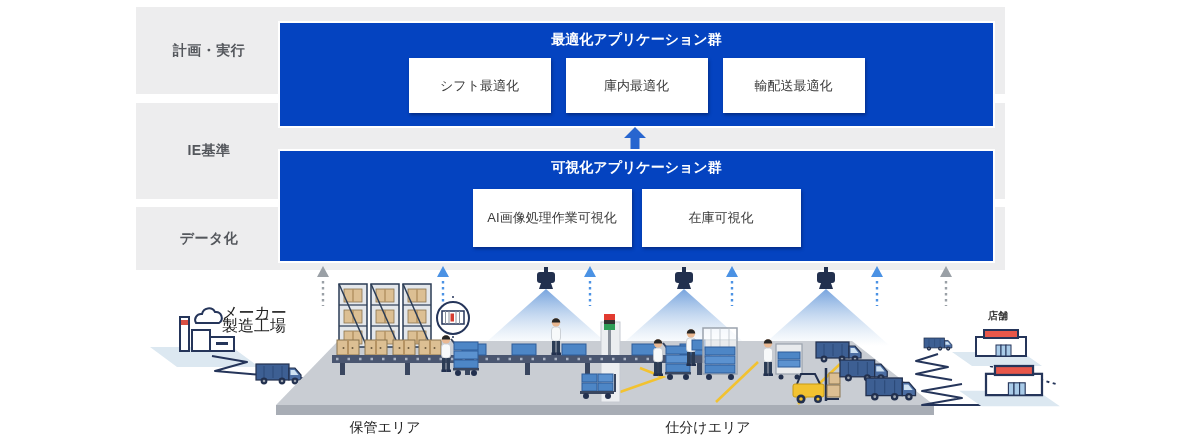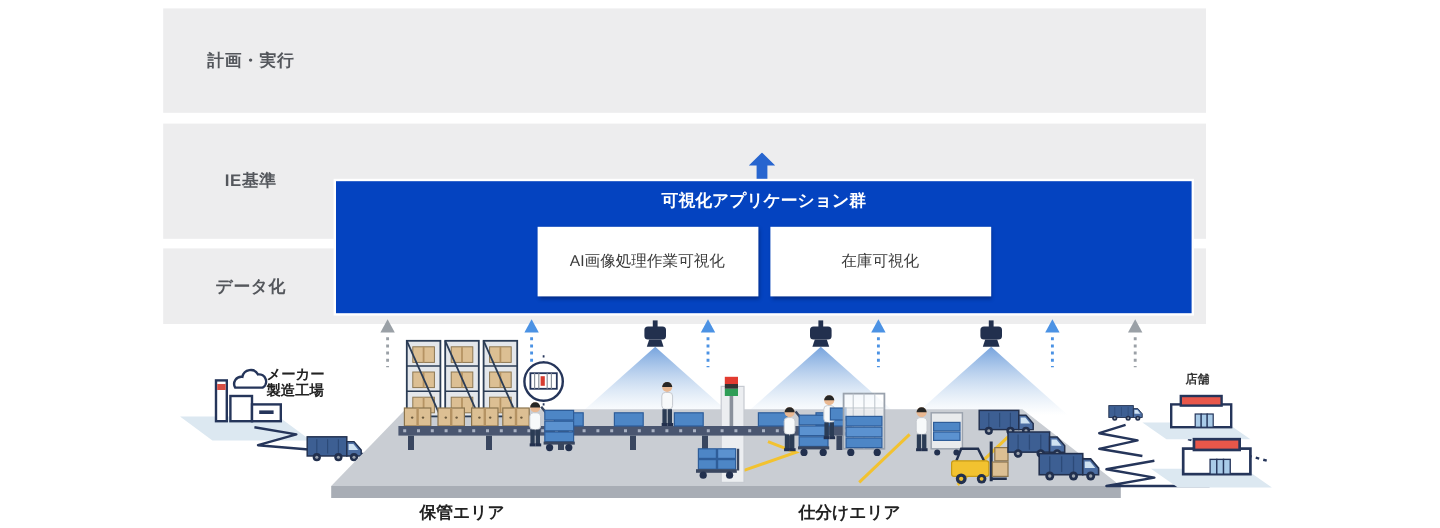--- a/index.html
+++ b/index.html
@@ -17,46 +17,54 @@
   .panel{position:absolute;left:280px;width:713px;background:#0443c0;box-shadow:0 0 0 2px #ffffff;}
   .panel-opt{top:23px;height:103px;}
   .panel-vis{top:151px;height:110px;}
   .panel-title{color:#fff;font-size:14px;font-weight:bold;text-align:center;padding-top:8px;}
   .app-row{display:flex;justify-content:center;}
   .panel-opt .app-row{gap:15px;margin-top:9px;}
   .panel-vis .app-row{gap:10px;margin-top:12px;}
   .app{background:#fff;color:#3a3a3a;font-size:13px;display:flex;align-items:center;justify-content:center;
        box-shadow:1px 2px 3px rgba(0,0,30,0.35);}
   .panel-opt .app{width:142px;height:55px;}
-  .panel-vis .app{width:184px;height:58px;}
+  .panel-vis .app{width:159px;height:58px;}
   
   .flow-arrow{position:absolute;left:623px;top:127px;}
   
   .scene{position:absolute;left:0;top:262px;width:1200px;height:178px;}
   
-  .area-label{position:absolute;top:419px;width:180px;text-align:center;font-size:14px;font-weight:bold;color:#222;}
-  .factory-label{position:absolute;left:222px;top:306px;font-size:12px;line-height:13px;font-weight:bold;color:#222;}
+  .area-label{position:absolute;top:419px;width:180px;text-align:center;font-size:14px;font-weight:normal;color:#222;}
+  .factory-label{position:absolute;left:222px;top:306px;font-size:16px;line-height:13px;font-weight:normal;color:#222;}
   .factory-label span{display:block;}
   .store-label{position:absolute;left:976px;top:309px;width:44px;text-align:center;font-size:10px;color:#333;font-weight:bold;}
 </style>
 </head>
 <body>
 
 <div class="canvas">
 
   <div class="band band1">
     <div class="band-label">計画・実行</div>
   </div>
   <div class="band band2">
     <div class="band-label">IE基準</div>
   </div>
   <div class="band band3">
     <div class="band-label">データ化</div>
   </div>
 
+  <div class="panel panel-opt">
+    <div class="panel-title">最適化アプリケーション群</div>
+    <div class="app-row">
+      <div class="app">シフト最適化</div>
+      <div class="app">庫内最適化</div>
+      <div class="app">輸配送最適化</div>
+    </div>
+  </div>
 
   <svg class="flow-arrow" width="24" height="24">
     <path d="M12,0 L23,11 L16.5,11 L16.5,24 L7.5,24 L7.5,11 L1,11 Z" fill="#2765cf"></path>
   </svg>
 
   <div class="panel panel-vis">
     <div class="panel-title">可視化アプリケーション群</div>
     <div class="app-row">
       <div class="app">AI画像処理作業可視化</div>
       <div class="app">在庫可視化</div>

